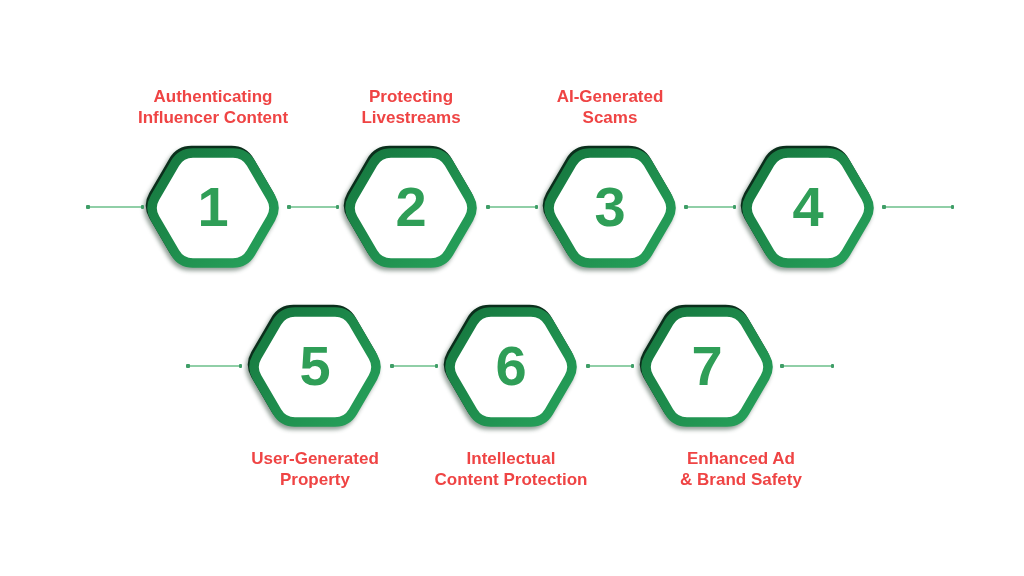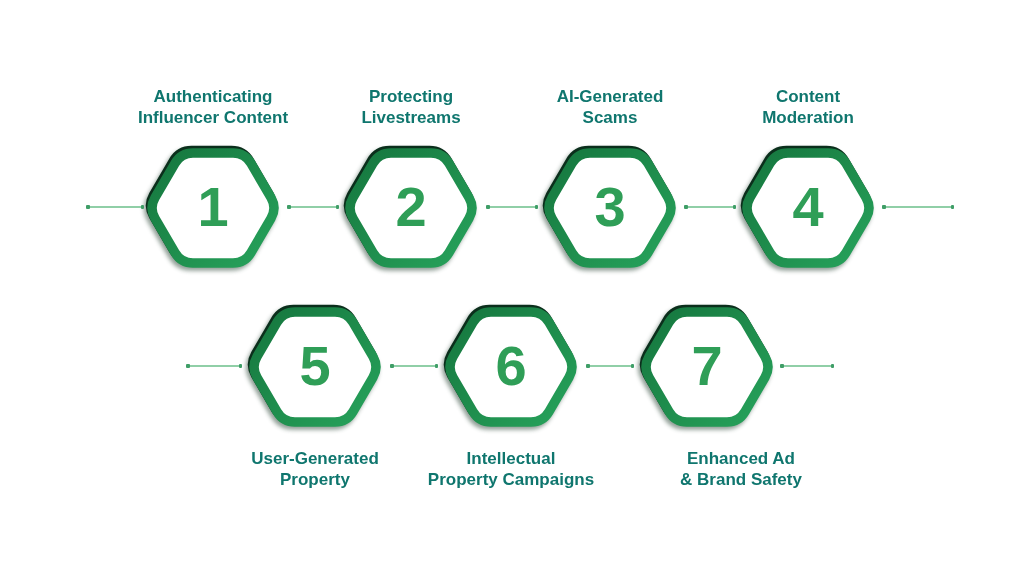--- a/index.html
+++ b/index.html
@@ -21,21 +21,21 @@
   .hex-number{
     position:absolute;inset:0;
     display:flex;align-items:center;justify-content:center;
     font-size:56px;font-weight:700;color:#2f9e57;line-height:1;
     padding-bottom:2px;
   }
   
   .step-label{
     position:absolute;width:220px;
     text-align:center;
-    font-size:17px;line-height:21px;font-weight:700;color:#0f766e;
+    font-size:17px;line-height:21px;font-weight:700;color:#ef4444;
     white-space:pre-line;
   }
   
   .connector{position:absolute;height:4px;display:flex;align-items:center;}
   .connector .line{flex:1;height:1.5px;background:#90cfa7;}
   .connector .dot{width:3.5px;height:3.5px;background:#3f9e67;border-radius:1px;flex:0 0 auto;}
 </style>
 </head>
 <body>
 
@@ -51,22 +51,20 @@
       <path id="hexPath" d="M 32 20.4 Q 38 10 50 10 L 90 10 Q 102 10 108 20.4 L 128 54.6 Q 134 65 128 75.4 L 108 109.6 Q 102 120 90 120 L 50 120 Q 38 120 32 109.6 L 12 75.4 Q 6 65 12 54.6 Z"></path>
     </defs>
   </svg>
 
   <div class="step-label" style="left:103px;top:86px">Authenticating
 Influencer Content</div>
   <div class="step-label" style="left:500px;top:86px">AI-Generated
 Scams</div>
   <div class="step-label" style="left:301px;top:86px">Protecting
 Livestreams</div>
-  <div class="step-label" style="left:698px;top:86px">Content
-Moderation</div>
 
   <div class="hex-group" style="left:143px;top:143px">
     <svg class="hex-svg" viewBox="0 0 140 130">
       <use href="#hexPath" class="hex-shadow"></use>
         <use href="#hexPath" class="hex-ring"></use>
     </svg>
     <div class="hex-number">1</div>
   </div>
   <div class="hex-group" style="left:341px;top:143px">
     <svg class="hex-svg" viewBox="0 0 140 130">
@@ -108,21 +106,21 @@
     <svg class="hex-svg" viewBox="0 0 140 130">
       <use href="#hexPath" class="hex-shadow"></use>
         <use href="#hexPath" class="hex-ring"></use>
     </svg>
     <div class="hex-number">7</div>
   </div>
 
   <div class="step-label" style="left:205px;top:448px">User-Generated
 Property</div>
   <div class="step-label" style="left:401px;top:448px">Intellectual
-Property Campaigns</div>
+Content Protection</div>
   <div class="step-label" style="left:631px;top:448px">Enhanced Ad
 &amp; Brand Safety</div>
 
   <div class="connector" style="left:86px;top:205px;width:58px">
     <span class="dot"></span>
       <span class="line"></span>
       <span class="dot"></span>
   </div>
   <div class="connector" style="left:287px;top:205px;width:52px">
     <span class="dot"></span>

